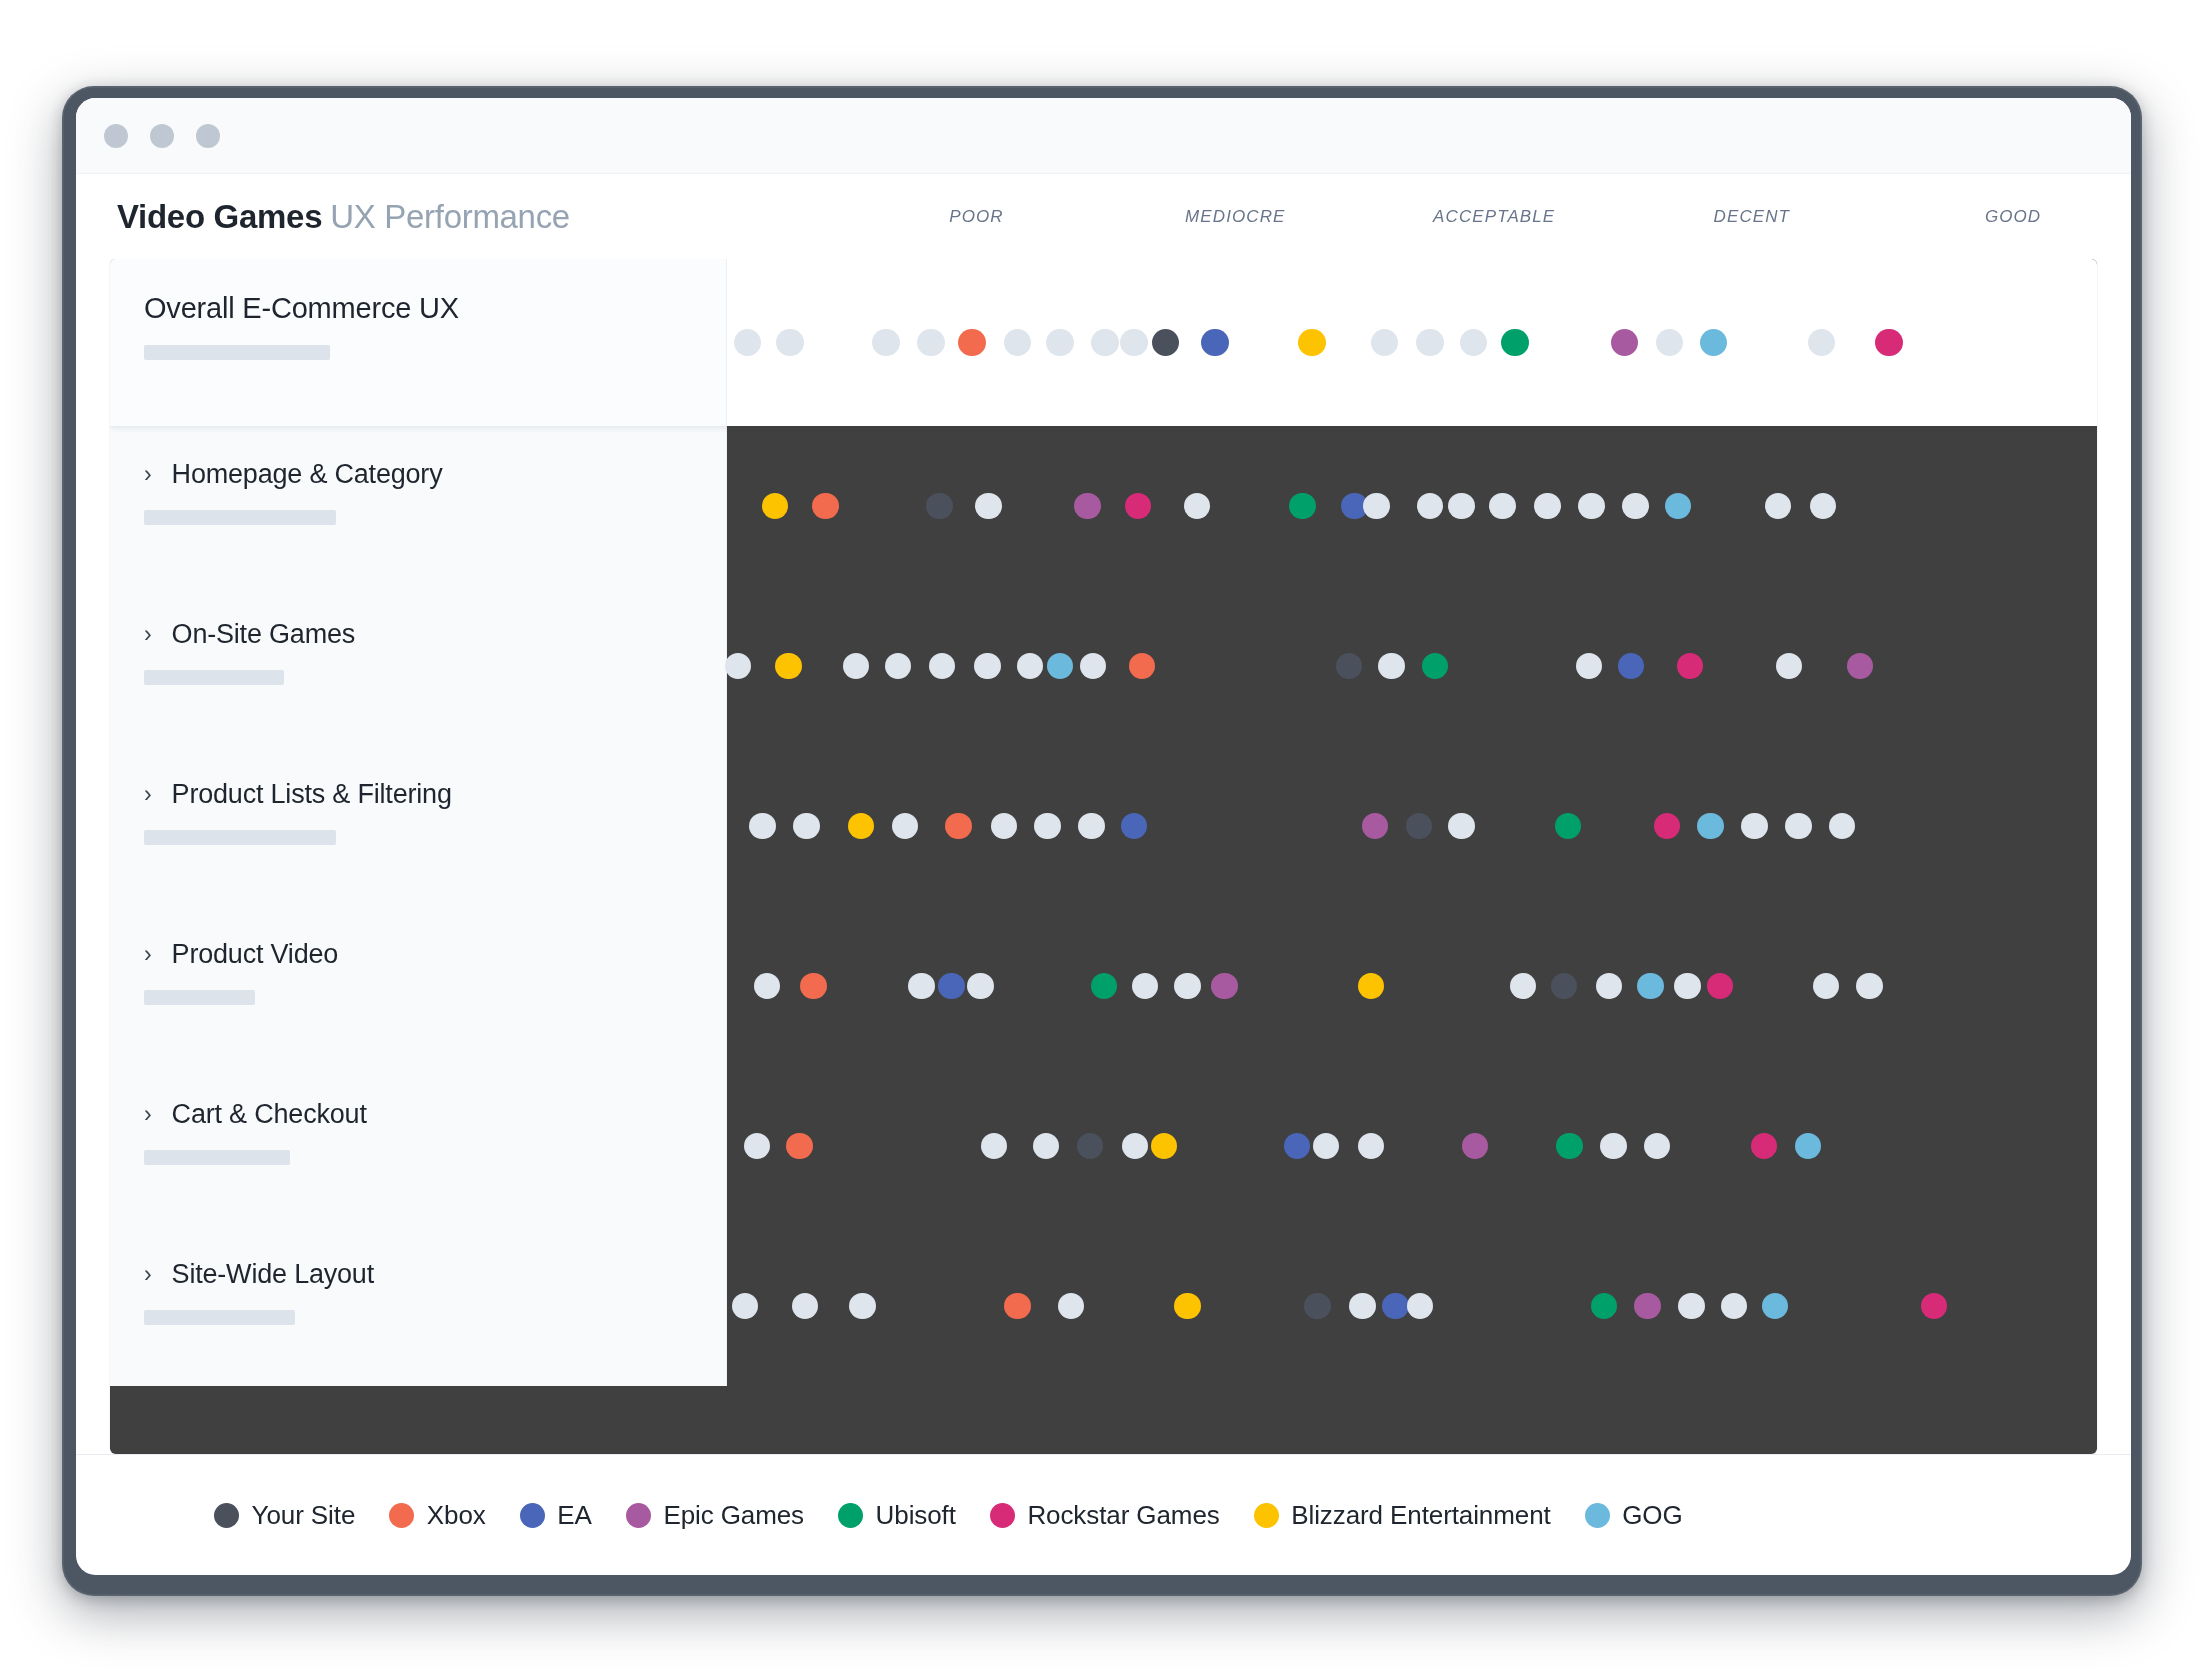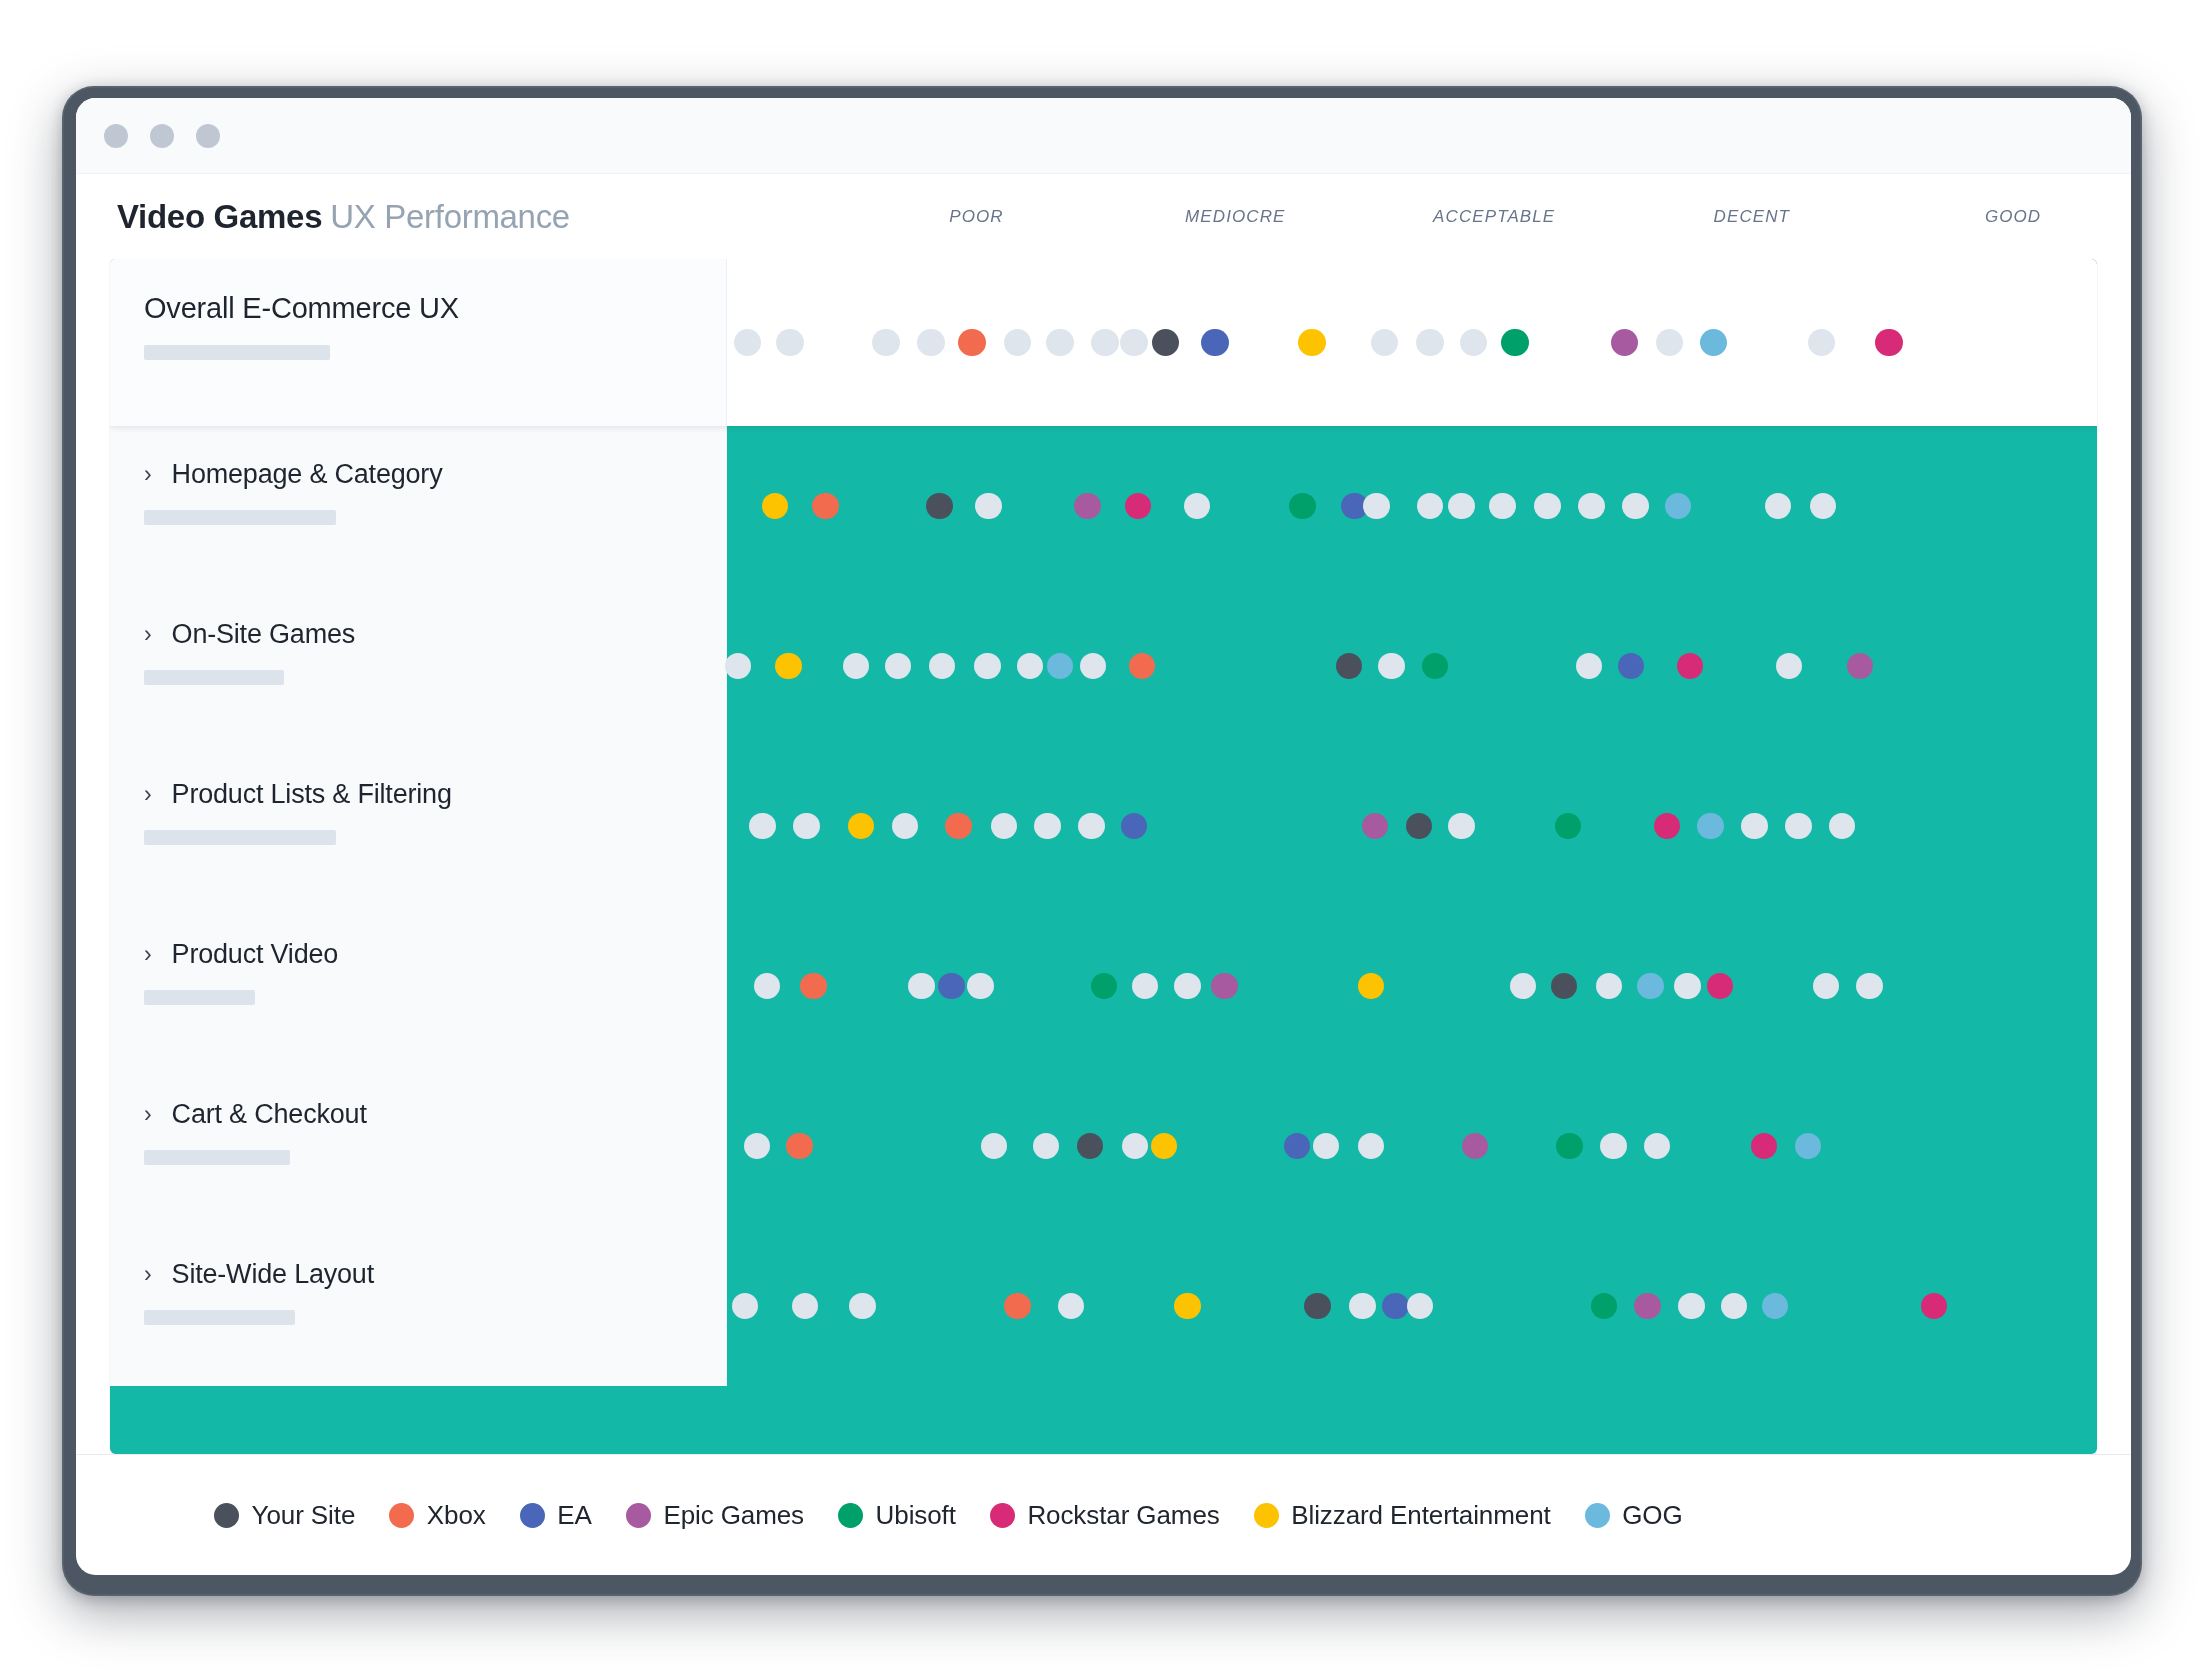--- a/index.html
+++ b/index.html
@@ -107,21 +107,21 @@
     position: relative;
     padding: 0 34px 0 34px;
     overflow: hidden;
   }
   #rows-card {
     position: relative;
     width: 100%;
     height: 100%;
     border-radius: 5.7px;
     box-shadow: 0 0 0 0.6px #edf0f4;
-    background: #14b8a6;
+    background: #404040;
     overflow: hidden;
   }
 
   .row {
     position: relative;
     display: flex;
     height: 160px;
     width: 100%;
   }
   .row.overall {

